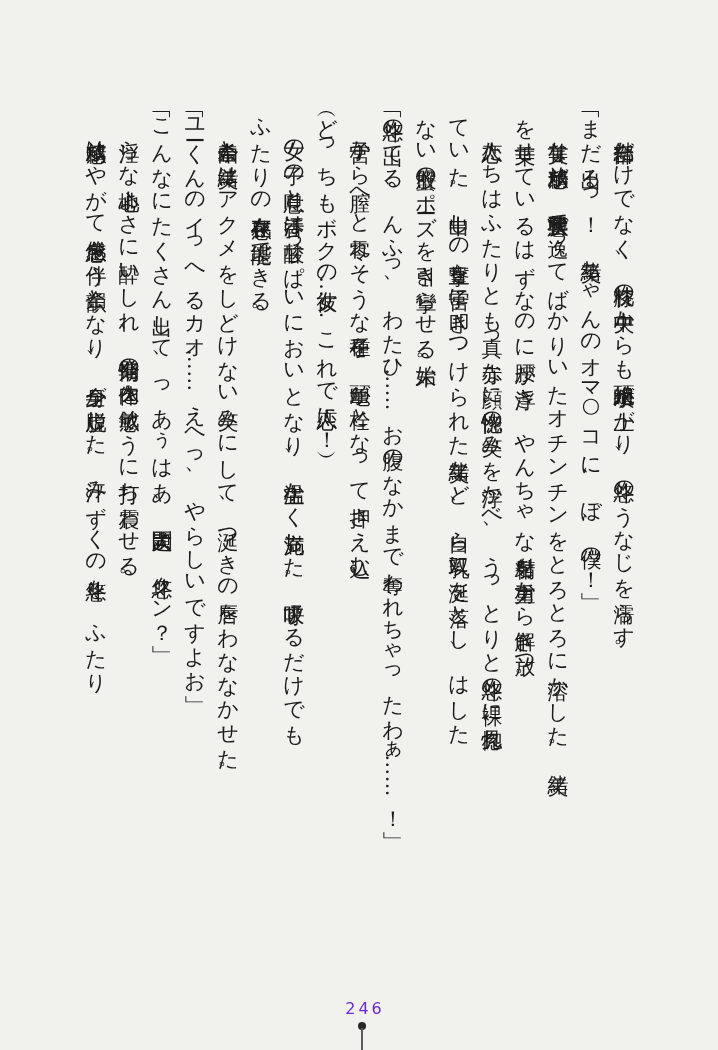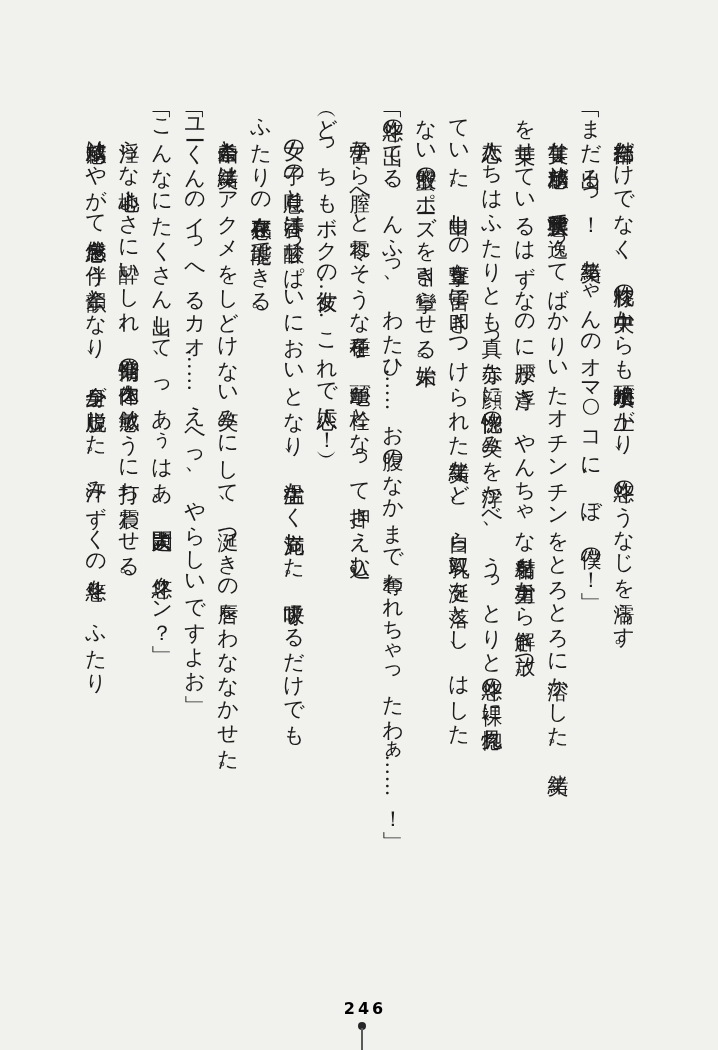--- a/index.html
+++ b/index.html
@@ -41,23 +41,23 @@
     left: 0;
     top: 999px;
     width: 718px;
     text-align: center;
   }
   .page-number {
     display: inline-block;
     transform: translateX(6px);
     font-family: "DejaVu Sans", "Liberation Sans", sans-serif;
     font-size: 16px;
-    font-weight: 700;
+    font-weight: 400;
     letter-spacing: 3px;
-    color: #000000;
+    color: #6d28d9;
   }
   .binding-mark {
     position: absolute;
     left: 356px;
     top: 1022px;
     width: 12px;
     height: 28px;
   }
   .binding-mark .dot {
     position: absolute;

